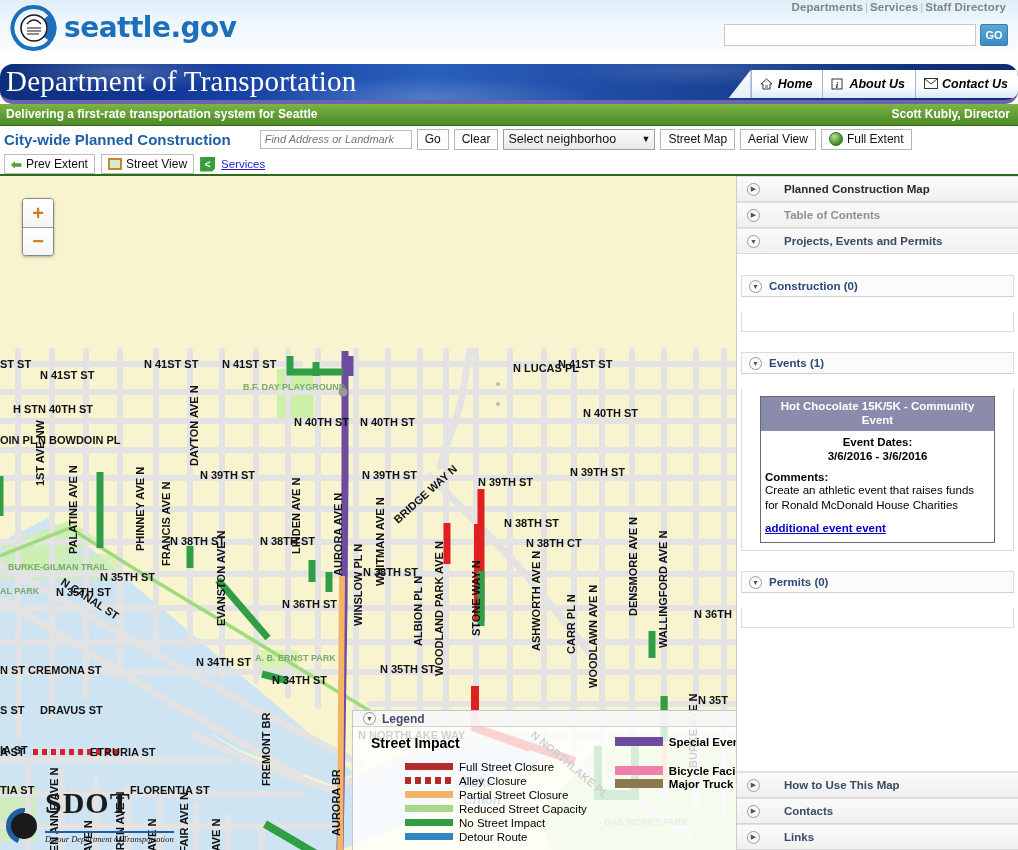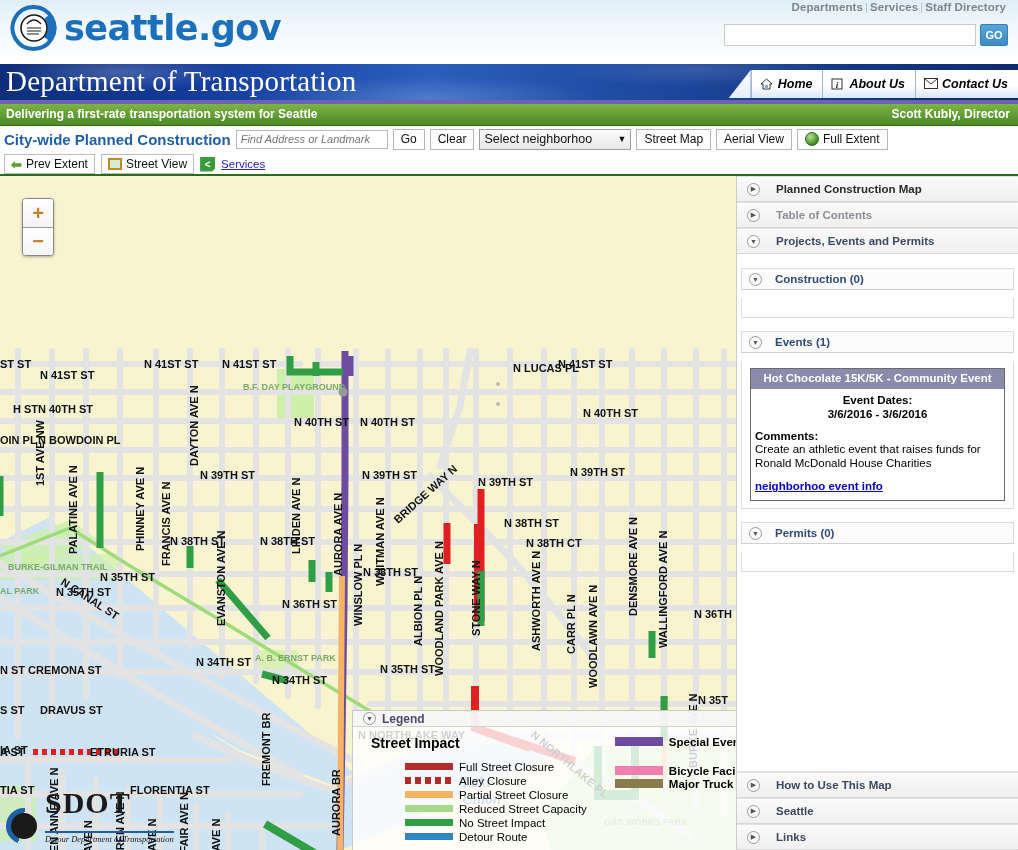--- a/index.html
+++ b/index.html
@@ -22,21 +22,21 @@
   .gov-logo-wrap {
     position: absolute; left: 10px; top: 4px;
     display: flex; align-items: center; gap: 6px;
   }
   .gov-logo-mark {
     width: 48px; height: 48px; position: relative;
   }
   .gov-wordmark {
     font-family: "DejaVu Sans", sans-serif;
     font-weight: bold;
-    font-size: 35px;
+    font-size: 28px;
     color: #1c6fba;
     letter-spacing: -0.5px;
     line-height: 1;
   }
   .gov-toplinks {
     position: absolute; right: 12px; top: 1px;
     font-size: 11.5px; font-weight: bold;
     color: #8a8f94;
     letter-spacing: .1px;
     white-space: nowrap;
@@ -63,20 +63,21 @@
     cursor: pointer; border-radius: 2px;
   }
 
   
   .dept-banner {
     position: relative;
     width: 1018px; height: 40px;
     background: linear-gradient(100deg, #0d2f7a 0%, #12399a 18%, #2a5fbd 42%, #1b4599 68%, #0c2a6e 100%);
     overflow: hidden;
     border-bottom: 4px solid #6e63b0;
+    border-radius: 13px;
   }
   .dept-banner::after {
     content:""; position:absolute; left:0; top:0; right:0; bottom:0;
     background:
       radial-gradient(ellipse 160px 28px at 120px 8px, rgba(255,255,255,.22), rgba(255,255,255,0) 70%),
       radial-gradient(ellipse 240px 30px at 430px 34px, rgba(255,255,255,.18), rgba(255,255,255,0) 70%),
       radial-gradient(ellipse 200px 24px at 700px 6px, rgba(255,255,255,.12), rgba(255,255,255,0) 70%);
     pointer-events:none;
   }
   .dept-title {
@@ -141,20 +142,21 @@
   .app-title {
     font-size: 15px; font-weight: bold; color: #1f5fa8;
     white-space: nowrap;
   }
   .addr-input {
     width: 152px; height: 19px;
     border: 1px solid #b9b9b9; background: #fff;
     font-size: 11px; font-style: italic; color: #9a9a9a;
     padding: 1px 4px; outline: none;
     font-family: "Liberation Sans", sans-serif;
+    margin-left: 24px;
   }
   .tb-btn {
     height: 21px; background: #fdfdfd;
     border: 1px solid #b6b6b6;
     font-size: 12px; color: #111;
     padding: 0 7px; cursor: pointer;
     display: inline-flex; align-items: center; gap: 4px;
     white-space: nowrap;
     font-family: "Liberation Sans", sans-serif;
   }
@@ -297,41 +299,41 @@
 
   
   .sidebar {
     width: 281px; height: 674px;
     background: #ffffff; position: relative;
     display: flex; flex-direction: column;
   }
   .panel-head {
     height: 26px; background: linear-gradient(to bottom,#fafafa,#f0f0f0);
     border-top: 1px solid #e2e2e2; border-bottom: 1px solid #d7d7d7;
-    display: flex; align-items: center; gap: 16px; padding-left: 10px;
+    display: flex; align-items: center; gap: 24px; padding-left: 10px;
     cursor: pointer;
   }
   .panel-head.active .panel-label { color: #2a2a2a; }
   .panel-label { font-size: 11.5px; font-weight: bold; color: #3b4a63; }
   .panel-label.muted { color: #8b8f96; }
   .sub-head {
-    height: 22px; margin: 8px 4px;
+    height: 22px; margin: 15px 4px;
     background: #fbfbfb;
     border: 1px solid #dcdcdc; border-bottom: 1px solid #d0d0d0;
-    display: flex; align-items: center; gap: 13px; padding-left: 7px;
+    display: flex; align-items: center; gap: 7px; padding-left: 7px;
     cursor: pointer;
   }
   .sub-label { font-size: 11.5px; font-weight: bold; color: #2e4a7a; }
   .sub-empty {
     height: 20px; margin: 0 4px;
     border: 1px solid #dcdcdc; border-top: none; background: #fff;
   }
   .sub-content {
     margin: 0 4px; border: 1px solid #dcdcdc; border-top: none;
-    background: #fff; padding: 7px 8px;
+    background: #fff; padding: 7px 18px;
   }
   .event-card {
     border: 1px solid #6a6a6a; background: #fff;
   }
   .event-card-title {
     background: #8b8bab; color: #ffffff;
     font-size: 11.5px; font-weight: bold;
     text-align: center; padding: 3px 4px; line-height: 1.2;
   }
   .event-card-body { padding: 4px 4px 6px 4px; }
@@ -802,21 +804,21 @@
     <div class="sub-content">
       <div class="event-card">
         <div class="event-card-title">Hot Chocolate 15K/5K - Community Event</div>
         <div class="event-card-body">
           <div class="event-dates">
             <div>Event Dates:</div>
             <div>3/6/2016 - 3/6/2016</div>
           </div>
           <div class="event-comments-label">Comments:</div>
           <div class="event-comments-text">Create an athletic event that raises funds for Ronald McDonald House Charities</div>
-          <a class="event-link" href="#">neighborhoo event info</a>
+          <a class="event-link" href="#">additional event event</a>
         </div>
       </div>
     </div>
 
     <div style="height:5px"></div>
 
     <div class="sub-head">
       <span class="disc">▼</span>
       <span class="sub-label">Permits (0)</span>
     </div>
@@ -824,21 +826,21 @@
 
     <div class="sidebar-spacer"></div>
 
     <div class="bottom-panels">
       <div class="panel-head">
         <span class="disc">▶</span>
         <span class="panel-label">How to Use This Map</span>
       </div>
       <div class="panel-head">
         <span class="disc">▶</span>
-        <span class="panel-label">Seattle</span>
+        <span class="panel-label">Contacts</span>
       </div>
       <div class="panel-head">
         <span class="disc">▶</span>
         <span class="panel-label">Links</span>
       </div>
     </div>
   </div>
 </div>
 
 </body></html>

